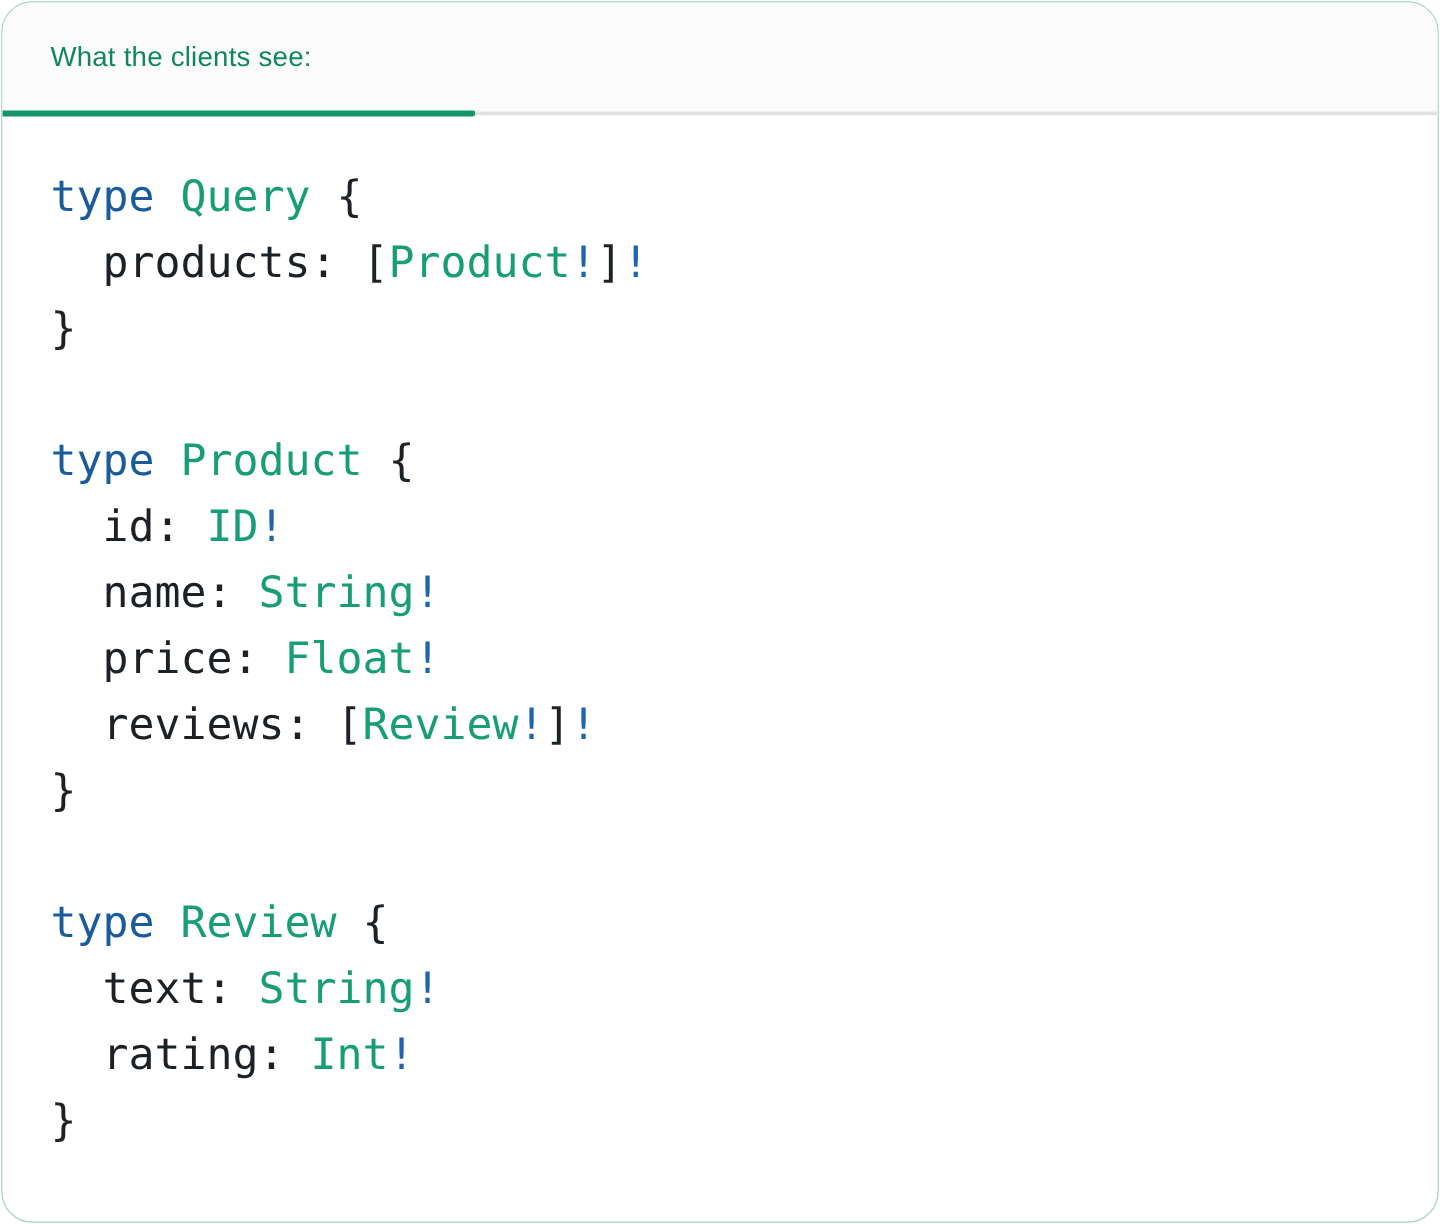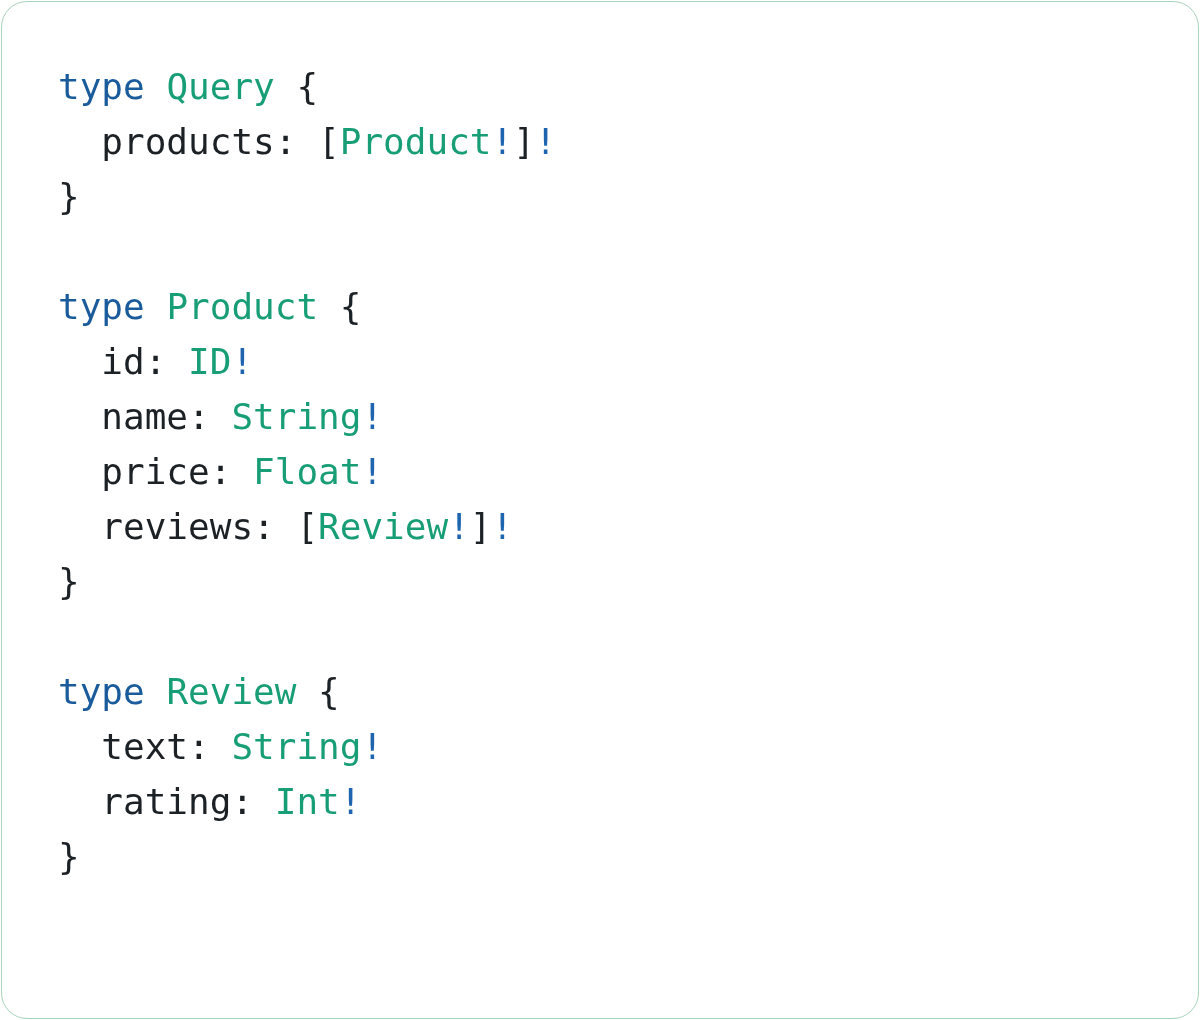--- a/index.html
+++ b/index.html
@@ -54,32 +54,38 @@
   .tab-indicator {
     position: absolute;
     left: 0;
     bottom: -4px;
     width: 394px;
     height: 5px;
     background: var(--tab-indicator);
     border-radius: 0 2px 2px 0;
   }
   .code {
-    margin: 16px;
+    margin: 0;
     padding: 41px 40px 0 40px;
     font-family: "DejaVu Sans Mono", monospace;
     font-size: 36px;
     line-height: 55px;
     color: var(--code-text);
     white-space: pre;
   }
   .code-line { height: 55px; }
   .tok-kw    { color: var(--kw); }
   .tok-type  { color: var(--type); }
   .tok-bang  { color: var(--bang); }
   .tok-plain { color: var(--code-text); }
 </style>
 </head>
 <body>
 
 <div class="card">
+  <div class="tabbar">
+    <div class="tab">
+      <span class="tab-label">What the clients see:</span>
+    </div>
+    <div class="tab-indicator"></div>
+  </div>
   <pre class="code" id="code-block"><div class="code-line"><span class="tok-kw">type</span><span class="tok-plain"> </span><span class="tok-type">Query</span><span class="tok-plain"> {</span></div><div class="code-line"><span class="tok-plain">  products: [</span><span class="tok-type">Product</span><span class="tok-bang">!</span><span class="tok-plain">]</span><span class="tok-bang">!</span></div><div class="code-line"><span class="tok-plain">}</span></div><div class="code-line"></div><div class="code-line"><span class="tok-kw">type</span><span class="tok-plain"> </span><span class="tok-type">Product</span><span class="tok-plain"> {</span></div><div class="code-line"><span class="tok-plain">  id: </span><span class="tok-type">ID</span><span class="tok-bang">!</span></div><div class="code-line"><span class="tok-plain">  name: </span><span class="tok-type">String</span><span class="tok-bang">!</span></div><div class="code-line"><span class="tok-plain">  price: </span><span class="tok-type">Float</span><span class="tok-bang">!</span></div><div class="code-line"><span class="tok-plain">  reviews: [</span><span class="tok-type">Review</span><span class="tok-bang">!</span><span class="tok-plain">]</span><span class="tok-bang">!</span></div><div class="code-line"><span class="tok-plain">}</span></div><div class="code-line"></div><div class="code-line"><span class="tok-kw">type</span><span class="tok-plain"> </span><span class="tok-type">Review</span><span class="tok-plain"> {</span></div><div class="code-line"><span class="tok-plain">  text: </span><span class="tok-type">String</span><span class="tok-bang">!</span></div><div class="code-line"><span class="tok-plain">  rating: </span><span class="tok-type">Int</span><span class="tok-bang">!</span></div><div class="code-line"><span class="tok-plain">}</span></div></pre>
 </div>
 
 </body></html>

